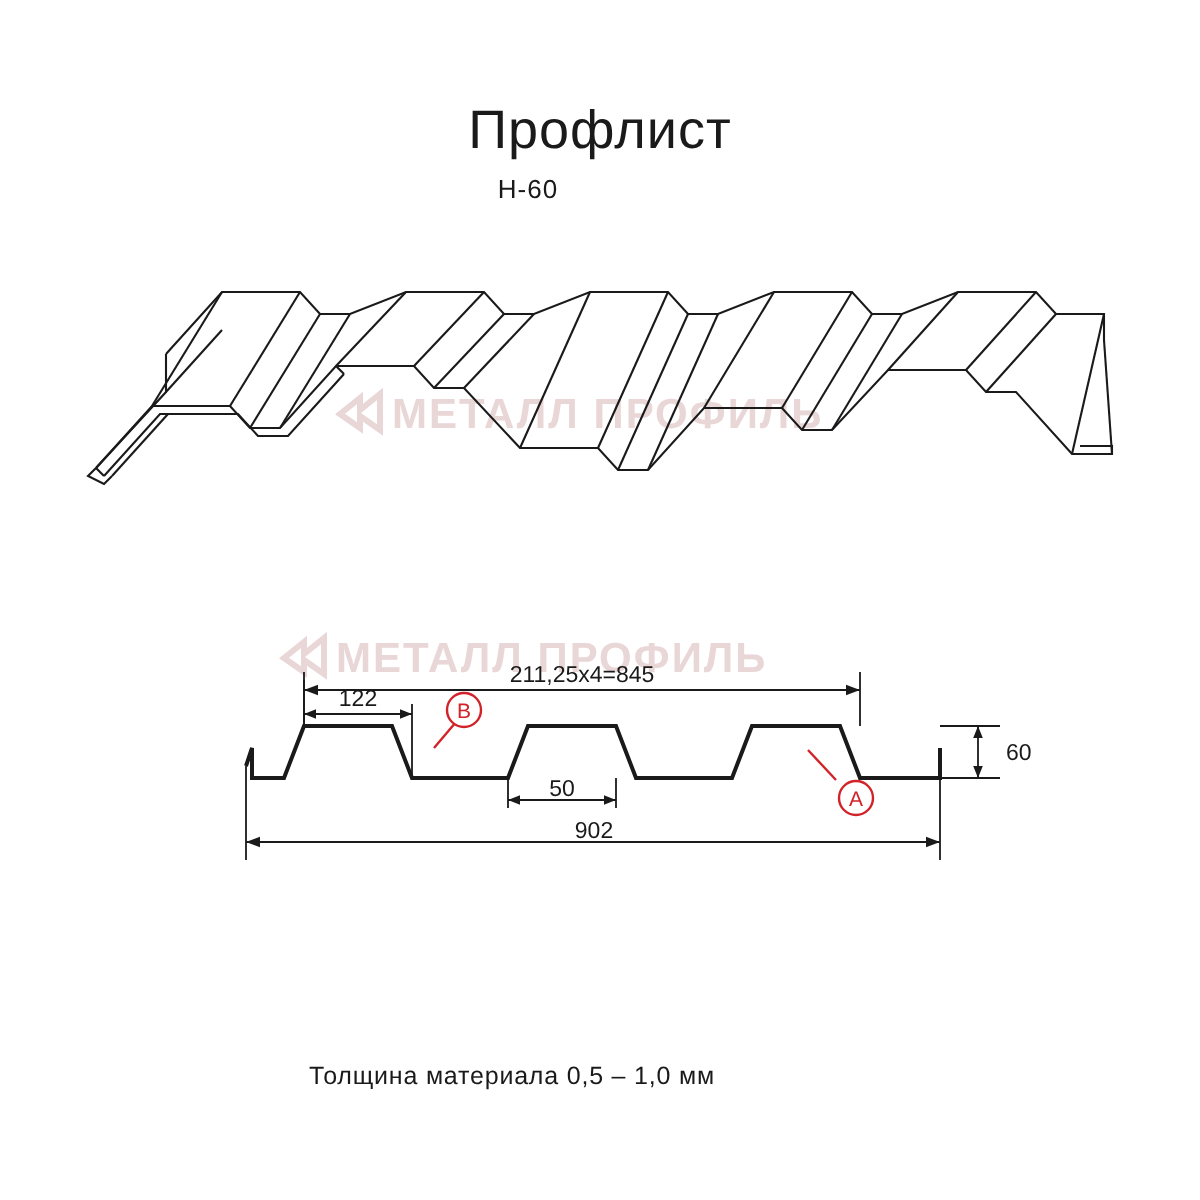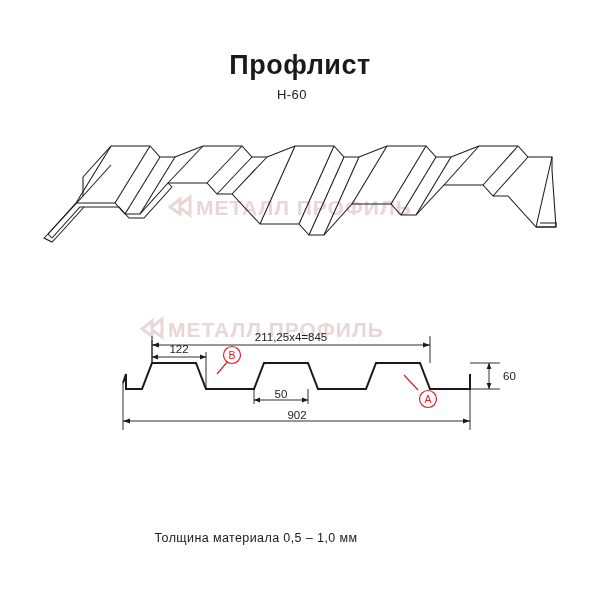--- a/index.html
+++ b/index.html
@@ -20,34 +20,33 @@
     width: 600px;
     height: 600px;
   }
   .title {
     position: absolute;
     top: 50px;
     left: 0;
     width: 600px;
     text-align: center;
     font-size: 27px;
-    font-weight: bold;
+    font-weight: normal;
     letter-spacing: 0.5px;
     color: #1a1a1a;
   }
   .subtitle {
     position: absolute;
     top: 87px;
     left: 0;
     width: 528px;
     text-align: center;
     font-size: 13px;
     color: #1a1a1a;
     letter-spacing: 0.5px;
-    margin-left: 28px;
   }
   .footnote {
     position: absolute;
     top: 531px;
     left: 0;
     width: 512px;
     text-align: center;
     font-size: 12.5px;
     color: #1a1a1a;
     letter-spacing: 0.4px;

